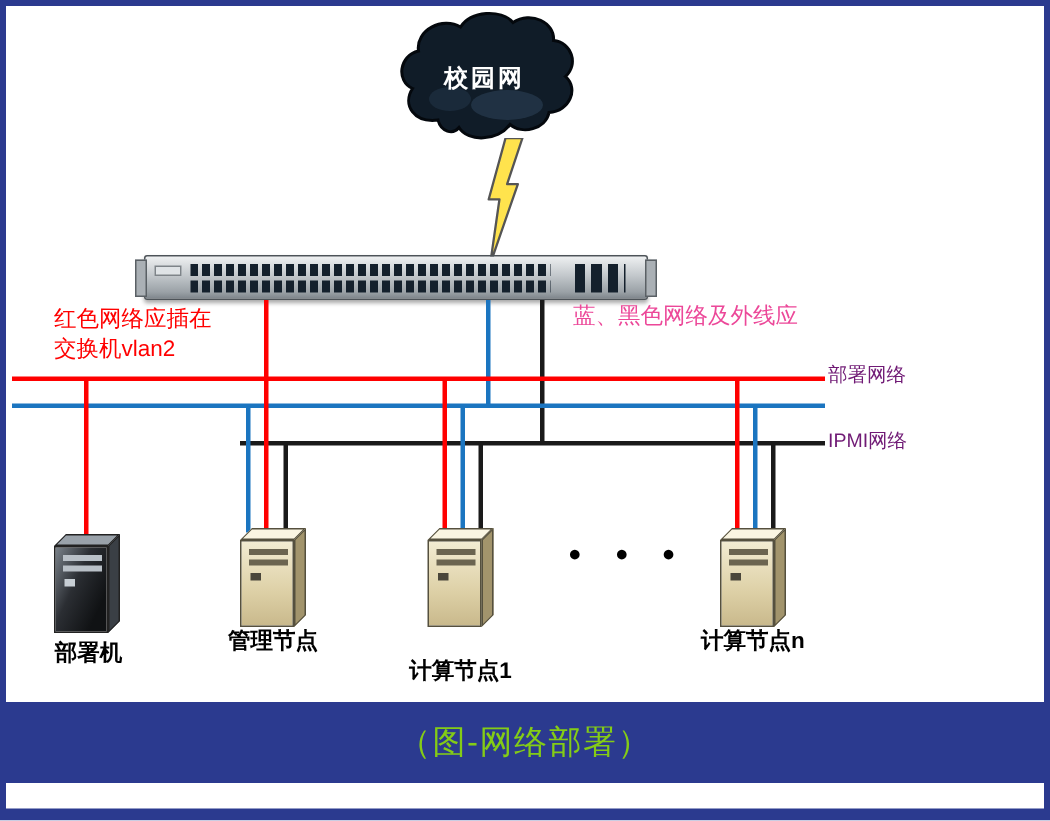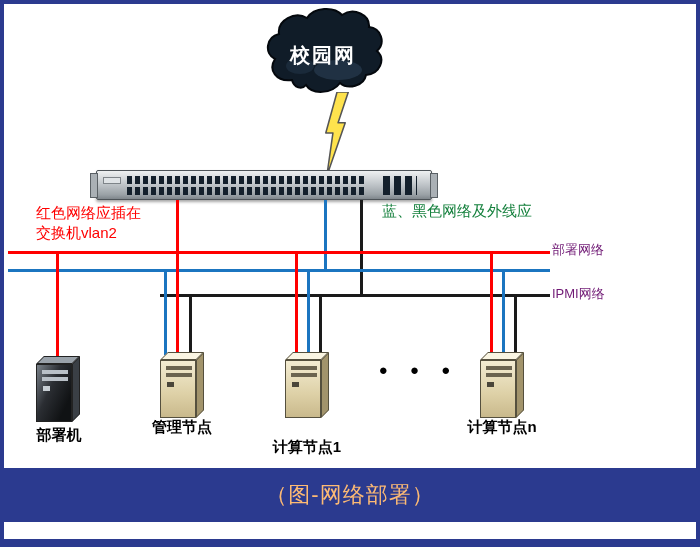--- a/index.html
+++ b/index.html
@@ -9,21 +9,21 @@
   .stage {
     position:relative; width:700px; height:547px; background:#ffffff;
     border:4px solid #2b3a8f; border-bottom-width:8px; overflow:hidden;
   }
   .stage > div, .stage > span { position:absolute; }
 
   
   .cloud { left:258px; top:2px; width:122px; height:96px; }
   .cloud svg { width:100%; height:100%; display:block; }
   .cloud-label { position:absolute; left:0; right:0; top:36px; text-align:center;
-    color:#ffffff; font-size:20px; font-weight:bold; letter-spacing:2px; }
+    color:#ffffff; font-size:16px; font-weight:bold; letter-spacing:2px; }
 
   
   .bolt { left:312px; top:88px; width:38px; height:84px; }
   .bolt svg { width:100%; height:100%; display:block; }
 
   
   .switch { left:92px; top:166px; width:336px; height:30px; border-radius:2px;
     background:linear-gradient(180deg,#eef0f1,#c3c8cc 45%,#9aa1a6 85%,#7f868c);
     border:1px solid #4d5358; box-shadow:0 2px 3px rgba(0,0,0,.35); }
   .switch::before,.switch::after { content:""; position:absolute; top:2px; width:6px; height:23px;
@@ -35,21 +35,21 @@
   .uplink { position:absolute; right:14px; top:5px; width:34px; height:19px;
     background:repeating-linear-gradient(90deg,#14202c 0,#14202c 7px,rgba(0,0,0,0) 7px,rgba(0,0,0,0) 11px); }
   .brand { position:absolute; left:6px; top:6px; width:18px; height:7px;
     background:#dfe3e6; border:1px solid #7e8489; }
 
   .switch-label { left:472px; top:168px; font-size:18px; color:#111; white-space:nowrap; }
 
   
   .note { line-height:20px; font-size:15px; }
   .note-red { left:32px; top:199px; width:208px; color:#ff0000; }
-  .note-black { left:378px; top:197px; width:178px; color:#15803d; }
+  .note-black { left:378px; top:197px; width:178px; color:#ec4899; }
 
   
   .bus { height:3px; }
   .bus-red   { left:4px;   top:247px; width:542px; background:#ff0000; }
   .bus-blue  { left:4px;   top:265px; width:542px; background:#1b75c0; }
   .bus-black { left:156px; top:290px; width:390px; background:#1a1a1a; }
 
   .net-label { left:548px; font-size:13px; color:#701a75; white-space:nowrap; }
   .nl-deploy { top:237px; } .nl-public { top:256px; } .nl-ipmi { top:281px;text-align:center; }
 
@@ -98,21 +98,21 @@
   .dots { left:372px; top:358px; width:86px; text-align:center; font-size:15px;
     line-height:16px; letter-spacing:9px; color:#000; }
   .node-label { font-size:15px; font-weight:bold; color:#000; text-align:center; width:90px; white-space:nowrap; }
   .lbl-deployer { left:10px;  top:422px; }
   .lbl-mgmt     { left:133px; top:414px; }
   .lbl-compute1 { left:258px; top:434px; }
   .lbl-computen { left:453px; top:414px; }
 
   
   .caption { left:0; top:464px; width:692px; height:54px; background:#2b3a8f;
-    color:#fdba74; text-align:center; line-height:54px; font-size:22px; letter-spacing:1px; }
+    color:#84cc16; text-align:center; line-height:54px; font-size:22px; letter-spacing:1px; }
 </style>
 </head>
 <body>
 
 <div class="stage">
 
   <div class="cloud">
     <svg viewBox="0 0 122 96">
       <path d="M30,74 C14,76 6,64 13,53 C2,48 4,31 17,28 C15,14 33,5 45,12 C52,1 72,0 80,9
                C92,1 108,9 107,21 C119,22 124,37 115,45 C124,53 118,68 104,69

